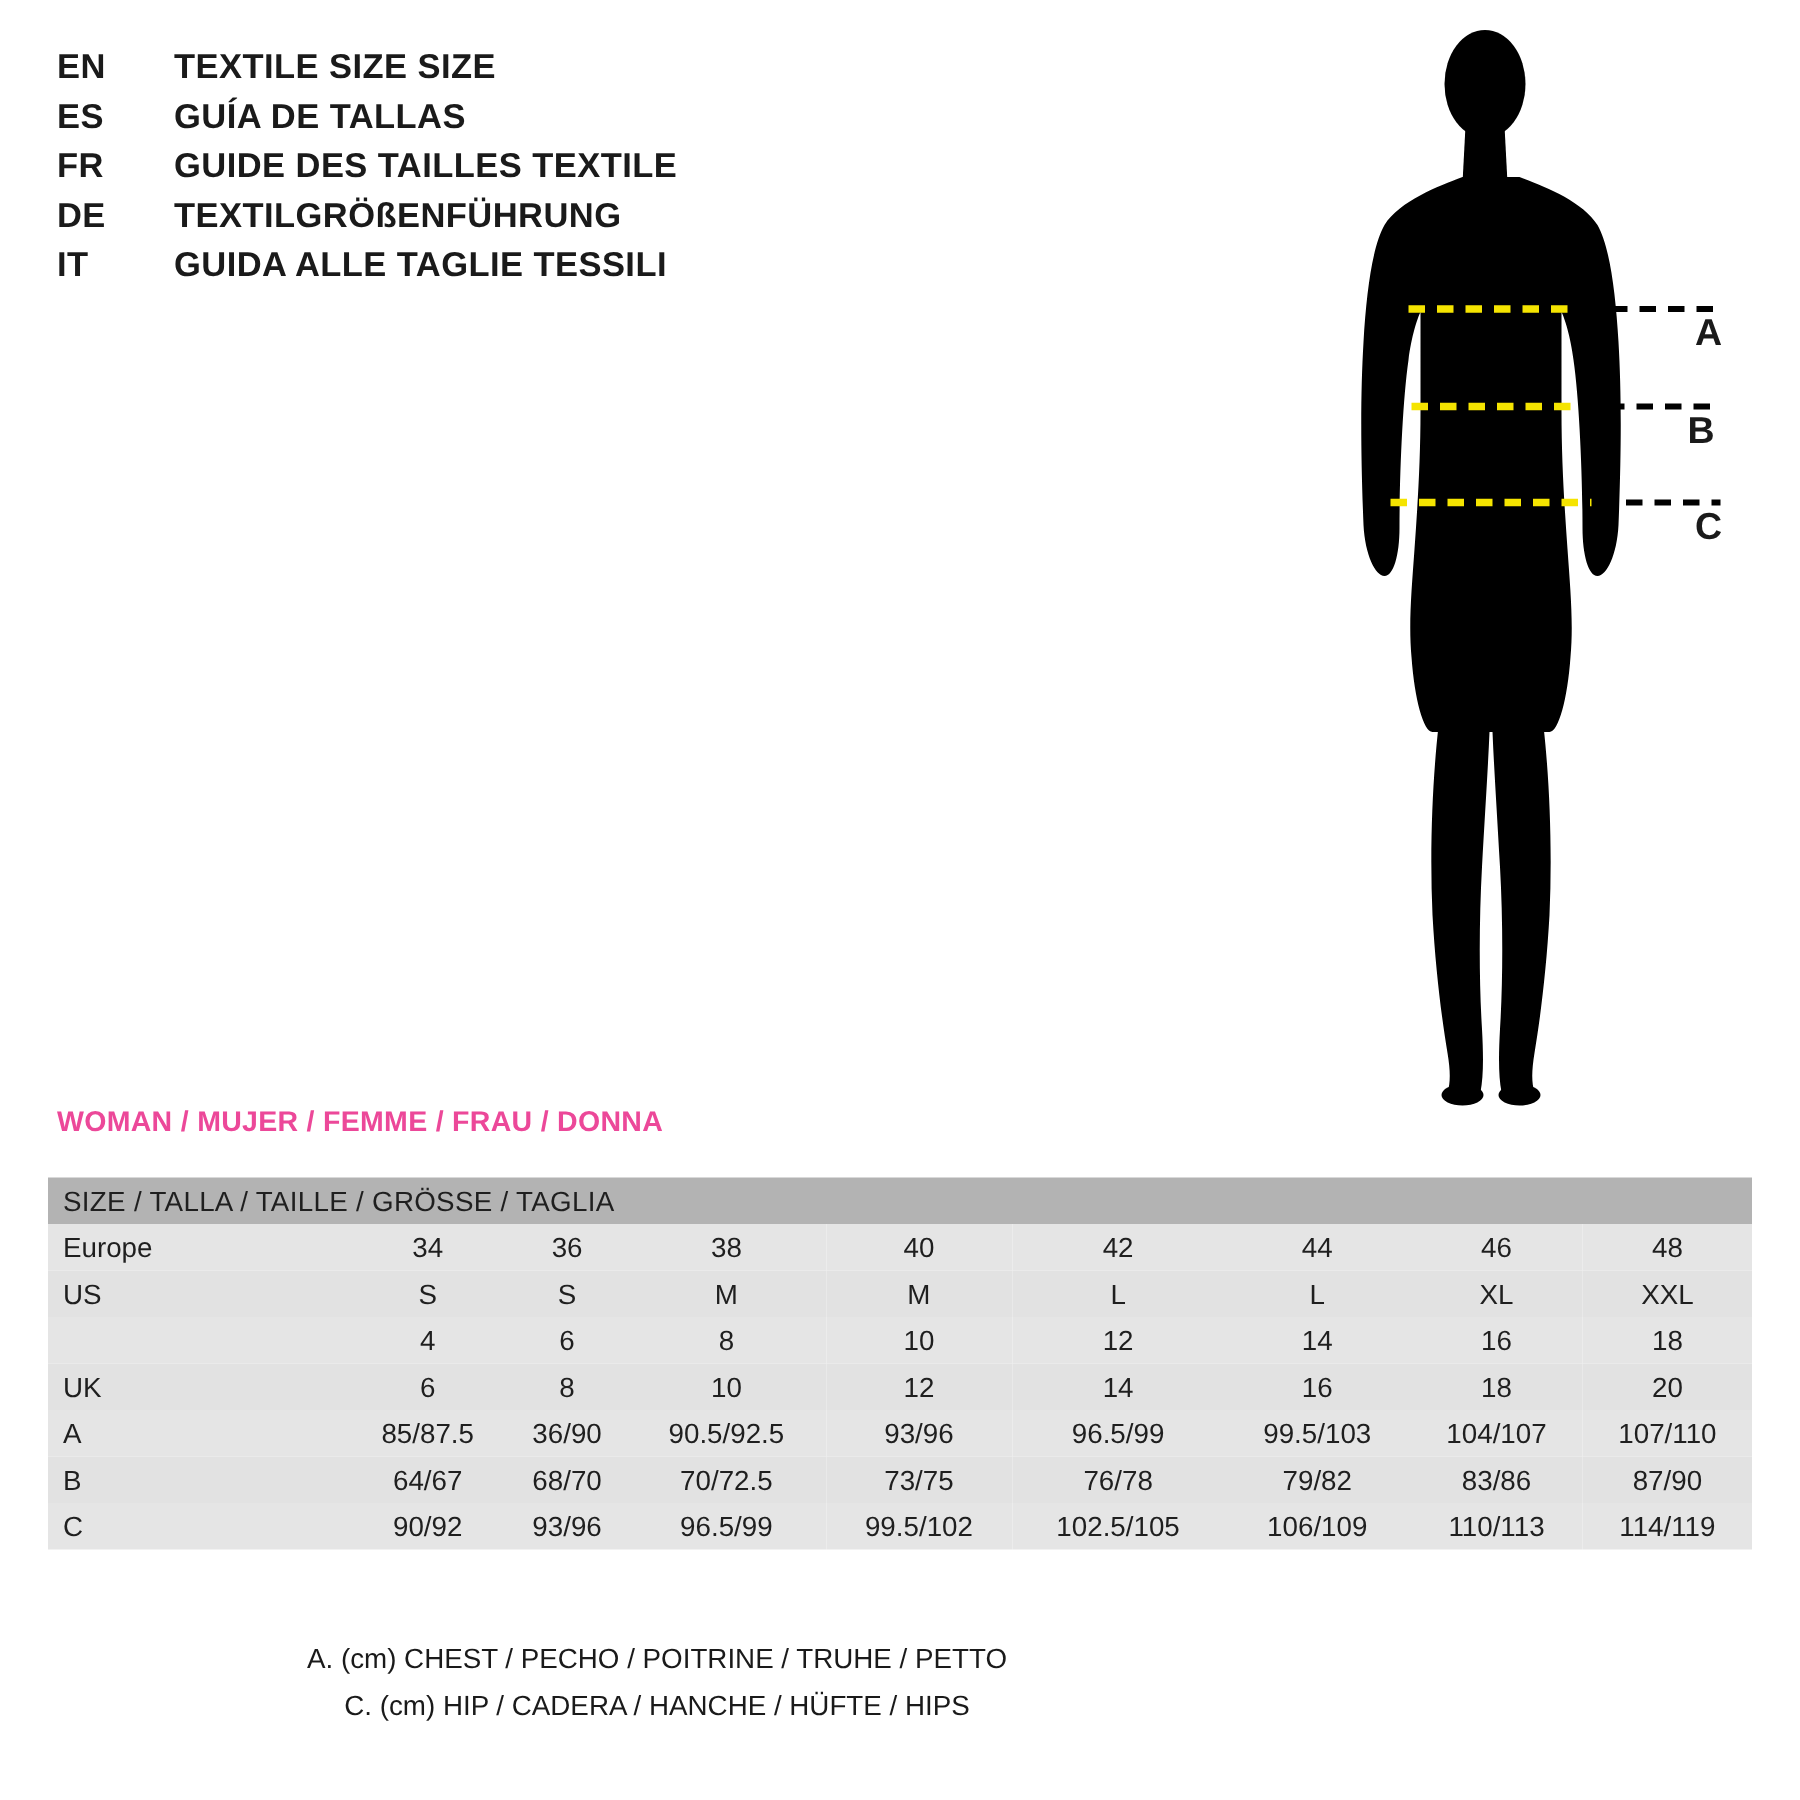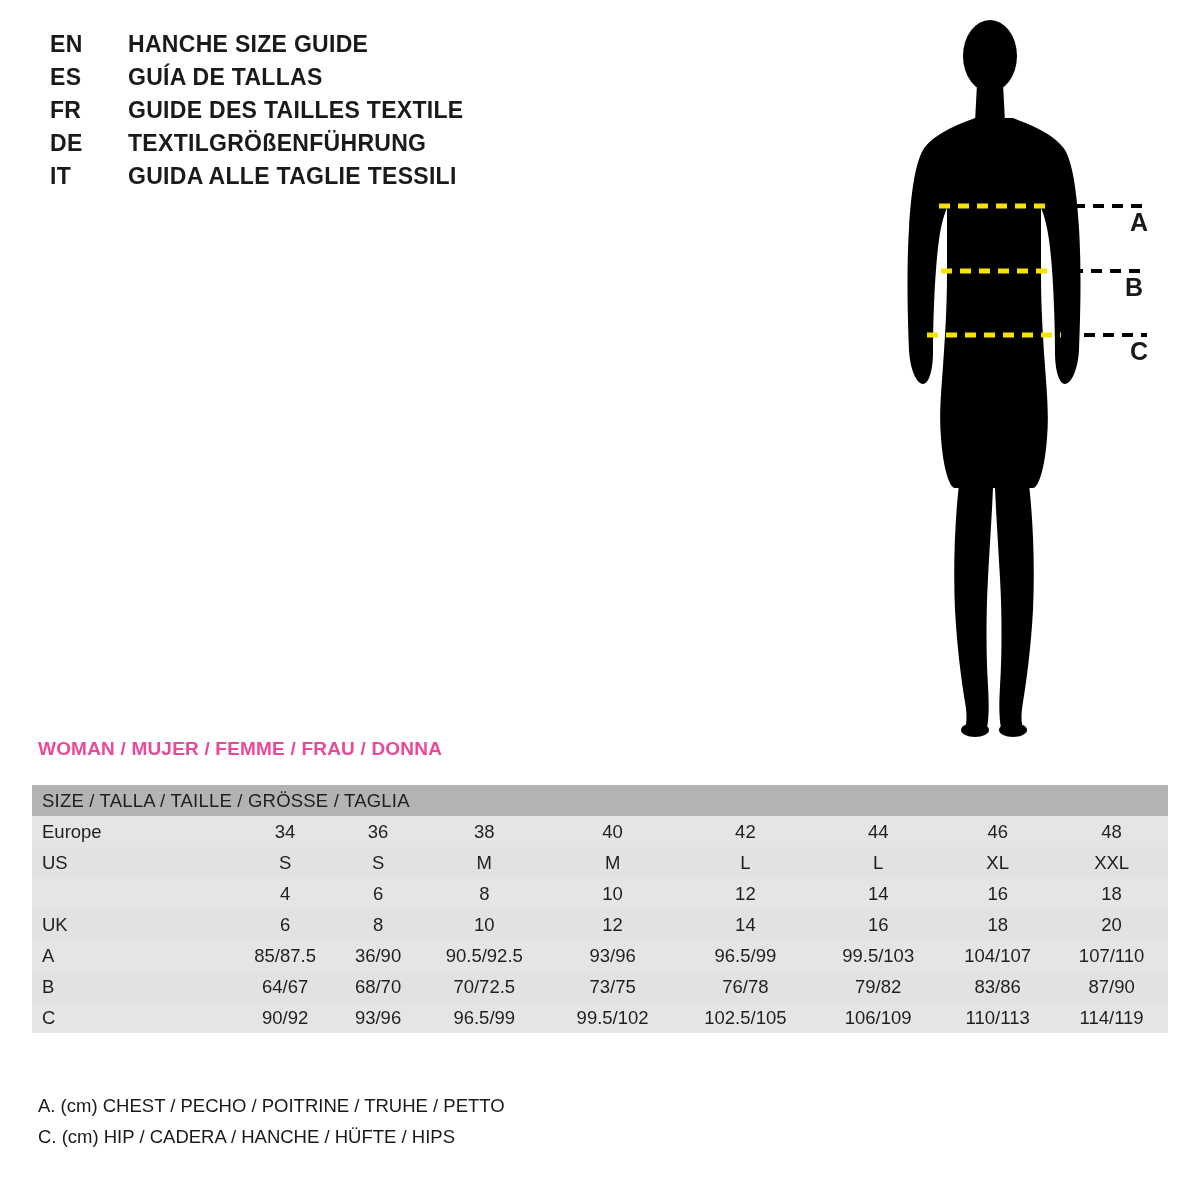--- a/index.html
+++ b/index.html
@@ -15,21 +15,20 @@
     color: #1a1a1a;
     overflow: hidden;
   }
 
   
   .title-block {
     position: absolute;
     left: 38px;
     top: 28px;
     width: 620px;
-    margin-left: 12px;
   }
   .title-row {
     display: flex;
     align-items: baseline;
     height: 33px;
     line-height: 33px;
     white-space: nowrap;
   }
   .title-lang {
     width: 78px;
@@ -121,29 +120,30 @@
     position: absolute;
     left: 38px;
     top: 1090px;
     width: 800px;
   }
   .footnote {
     font-size: 18.5px;
     line-height: 31px;
     color: #1a1a1a;
     white-space: nowrap;
+    text-align: center;
   }
 </style>
 </head>
 <body>
 
 <div class="title-block">
   <div class="title-row">
     <span class="title-lang">EN</span>
-    <span class="title-text">HANCHE SIZE GUIDE</span>
+    <span class="title-text">TEXTILE SIZE SIZE</span>
   </div>
   <div class="title-row">
     <span class="title-lang">ES</span>
     <span class="title-text">GUÍA DE TALLAS</span>
   </div>
   <div class="title-row">
     <span class="title-lang">FR</span>
     <span class="title-text">GUIDE DES TAILLES TEXTILE</span>
   </div>
   <div class="title-row">

